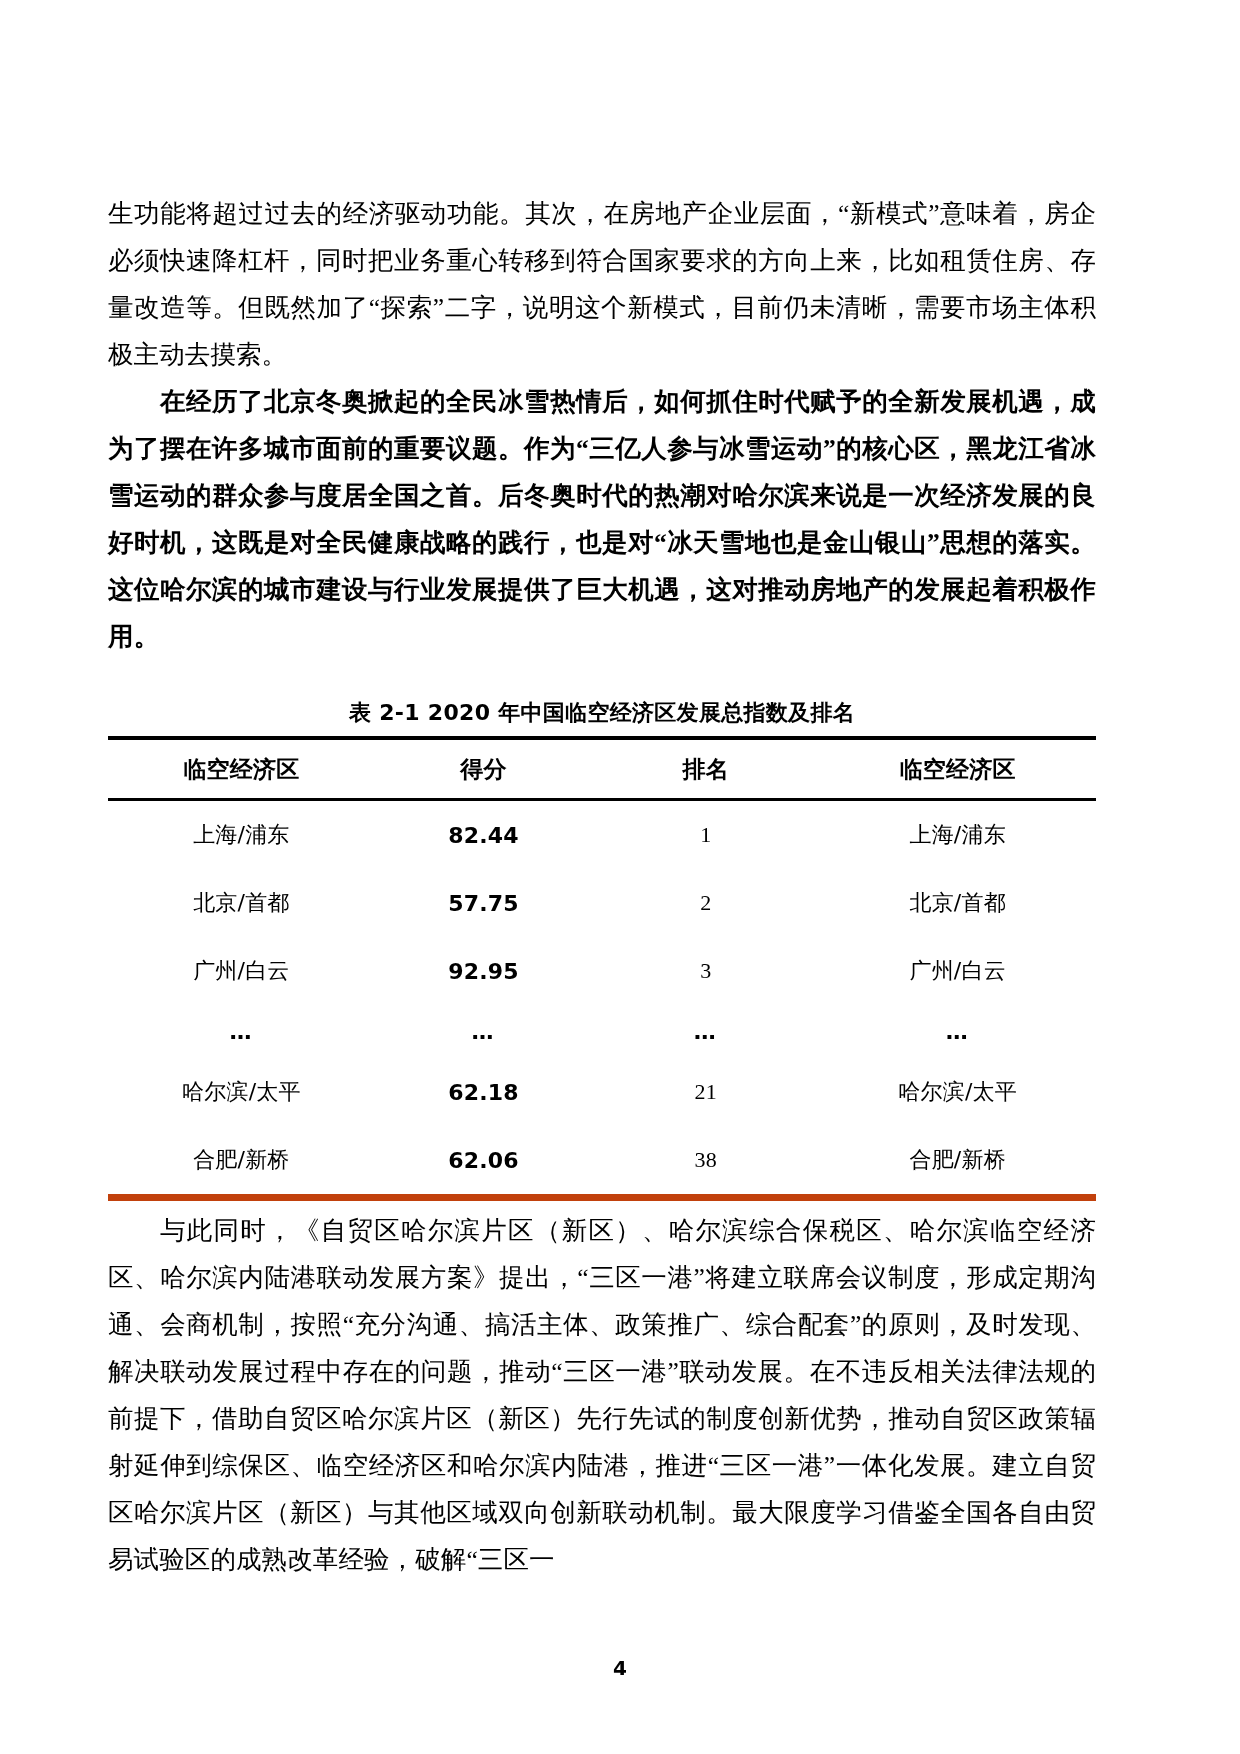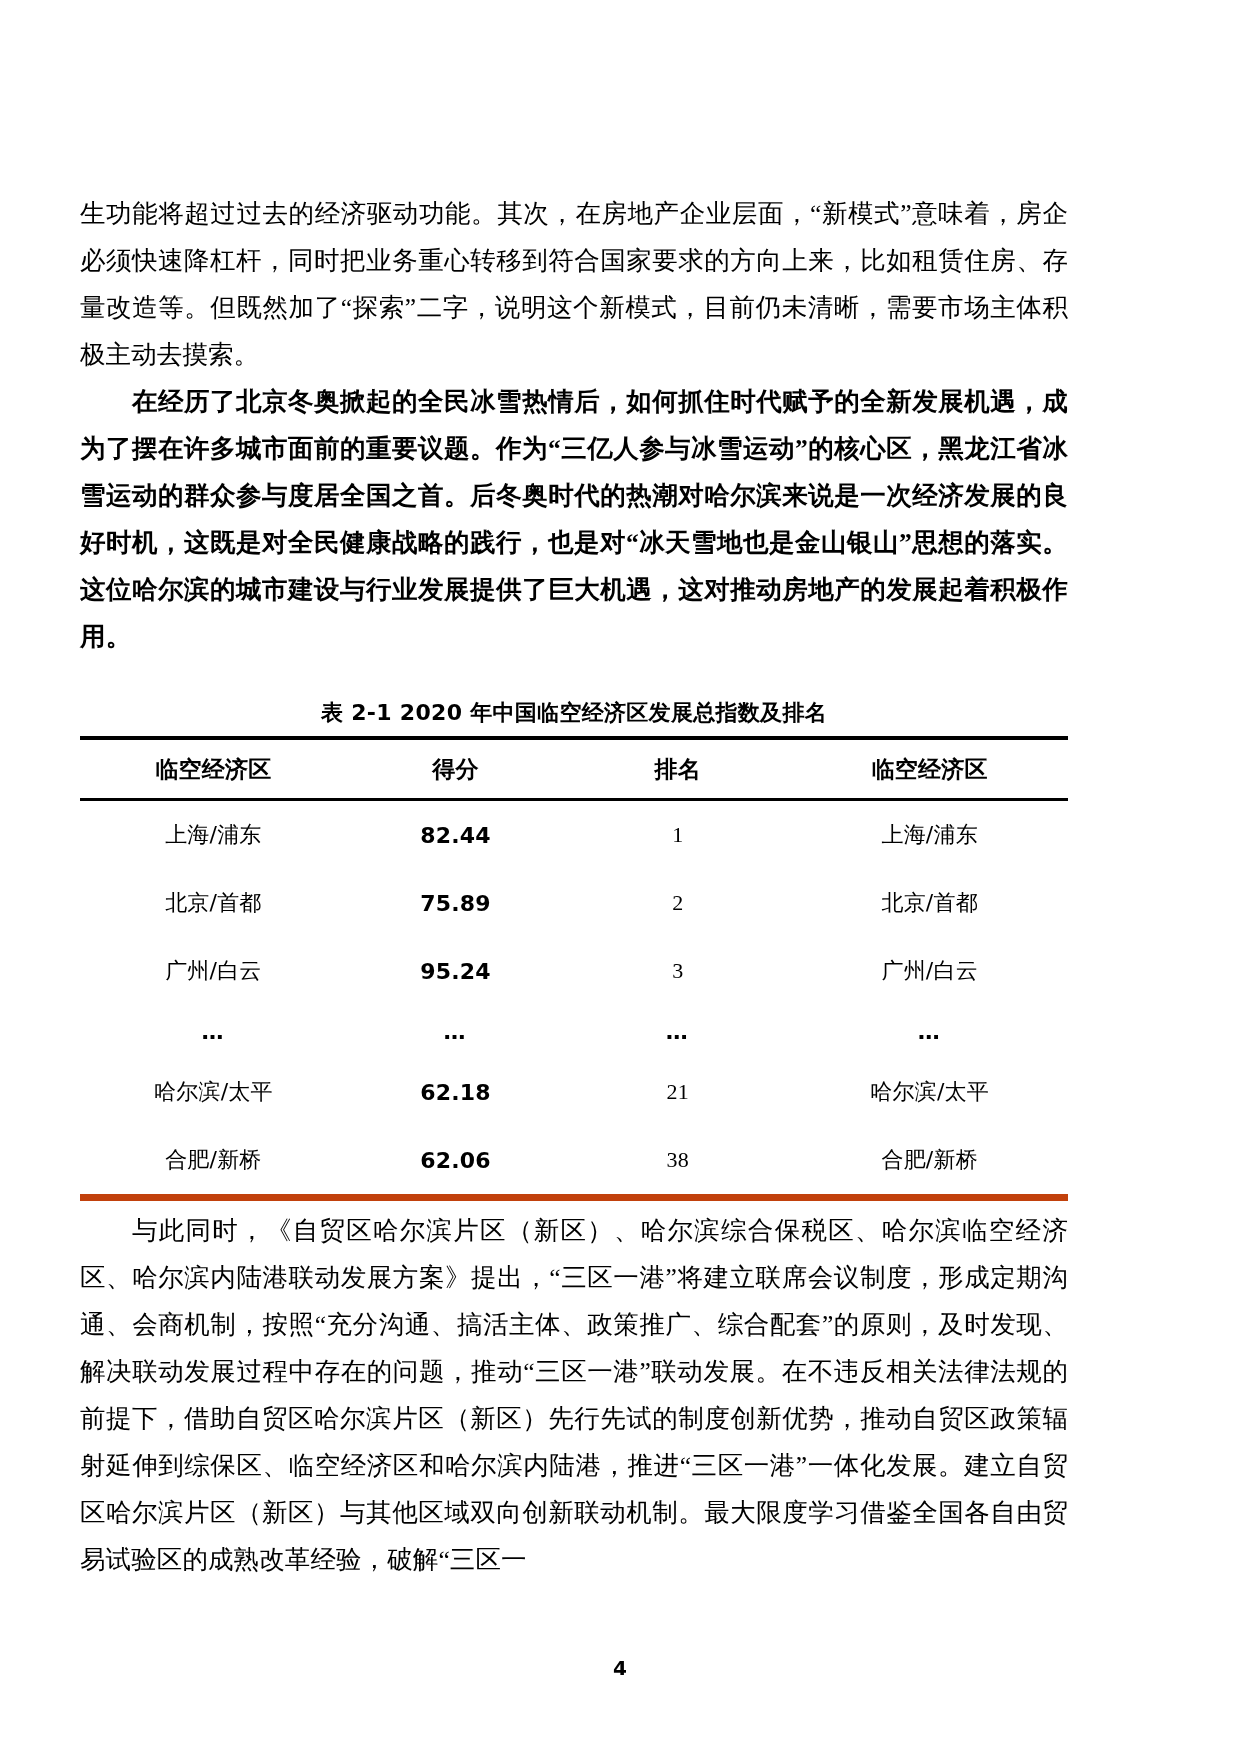--- a/index.html
+++ b/index.html
@@ -15,21 +15,21 @@
     position: relative;
     overflow: hidden;
   }
   .page {
     position: absolute;
     left: 0;
     top: 0;
     width: 1240px;
     height: 1754px;
     box-sizing: border-box;
-    padding: 190px 100px 0 80px;
+    padding: 190px 100px 0 108px;
   }
   .content {
     width: 988px;
   }
 
   
   p.body {
     margin: 0;
     font-size: 25.5px;
     line-height: 47px;
@@ -157,27 +157,27 @@
         </thead>
         <tbody>
           <tr>
             <td>上海/浦东</td>
             <td class="score">82.44</td>
             <td class="rank">1</td>
             <td>上海/浦东</td>
           </tr>
           <tr>
             <td>北京/首都</td>
-            <td class="score">75.89</td>
+            <td class="score">57.75</td>
             <td class="rank">2</td>
             <td>北京/首都</td>
           </tr>
           <tr>
             <td>广州/白云</td>
-            <td class="score">95.24</td>
+            <td class="score">92.95</td>
             <td class="rank">3</td>
             <td>广州/白云</td>
           </tr>
           <tr class="ellipsis-row">
             <td>…</td>
             <td>…</td>
             <td>…</td>
             <td>…</td>
           </tr>
           <tr>

